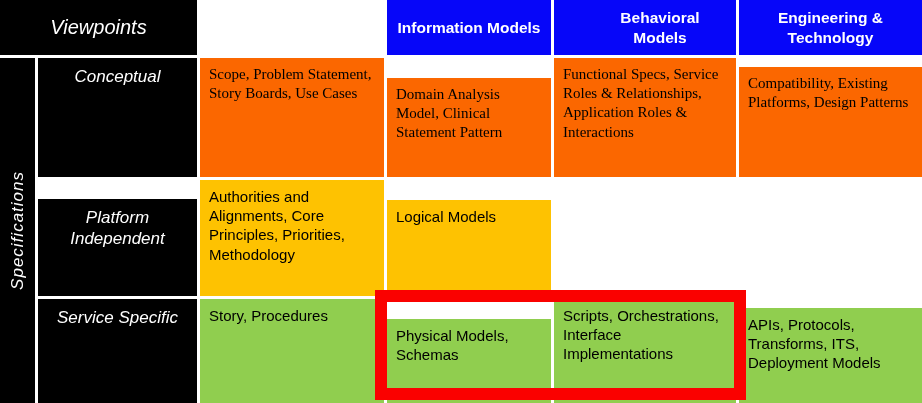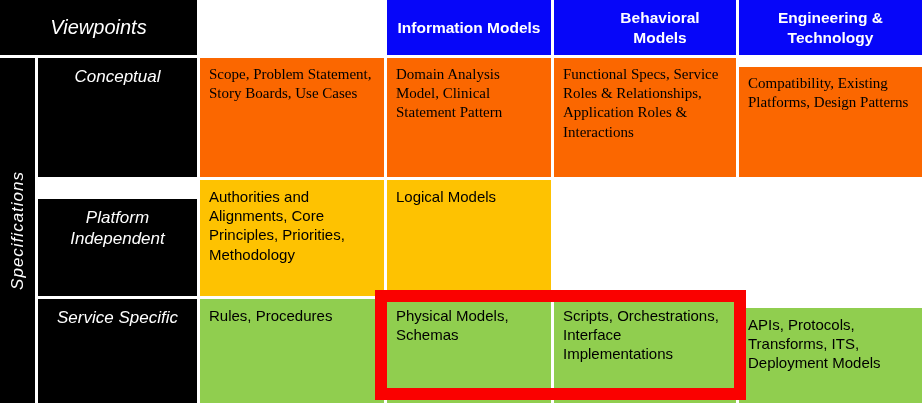--- a/index.html
+++ b/index.html
@@ -40,21 +40,21 @@
     grid-column:2;text-align:center;padding:8px 6px 0 6px;
     font-size:17px;line-height:1.25;
   }
   .rl1{grid-row:2;} .rl2{grid-row:3;margin-top:19px;} .rl3{grid-row:4;}
   .content{
     padding:7px 9px;font-size:15px;line-height:1.28;color:#000000;
   }
   .r-orange{background:#fb6700;}
   .r-yellow{background:#fec201;}
   .r-green{background:#90ce4f;}
-  .c1{grid-column:3;} .c2{grid-column:4;} .c3{grid-column:5;} .c4{grid-column:6;margin-top:9px;}
+  .c1{grid-column:3;} .c2{grid-column:4;margin-top:20px;} .c3{grid-column:5;} .c4{grid-column:6;margin-top:9px;}
   .row1{grid-row:2;font-family:Liberation Serif, serif;} .row2{grid-row:3;} .row3{grid-row:4;}
   .highlight-box{
     position:absolute;left:375px;top:290px;width:371px;height:110px;
     border:12px solid #fa0100;box-sizing:border-box;
     pointer-events:none;z-index:5;
   }
 </style>
 </head>
 <body>
 
@@ -77,20 +77,20 @@
   <div class="cell black rowlabel rl3">Service Specific</div>
 
   <div class="cell content r-orange c1 row1">Scope, Problem Statement, Story Boards, Use Cases</div>
   <div class="cell content r-orange c2 row1">Domain Analysis Model, Clinical Statement Pattern</div>
   <div class="cell content r-orange c3 row1">Functional Specs, Service Roles &amp; Relationships, Application Roles &amp; Interactions</div>
   <div class="cell content r-orange c4 row1">Compatibility, Existing Platforms, Design Patterns</div>
 
   <div class="cell content r-yellow c1 row2">Authorities and Alignments, Core Principles, Priorities, Methodology</div>
   <div class="cell content r-yellow c2 row2">Logical Models</div>
 
-  <div class="cell content r-green c1 row3">Rules, Procedures</div>
+  <div class="cell content r-green c1 row3">Story, Procedures</div>
   <div class="cell content r-green c2 row3">Physical Models, Schemas</div>
   <div class="cell content r-green c3 row3">Scripts, Orchestrations, Interface Implementations</div>
   <div class="cell content r-green c4 row3">APIs, Protocols, Transforms, ITS, Deployment Models</div>
 
   <div class="highlight-box"></div>
 
 </div>
 
 </body></html>

